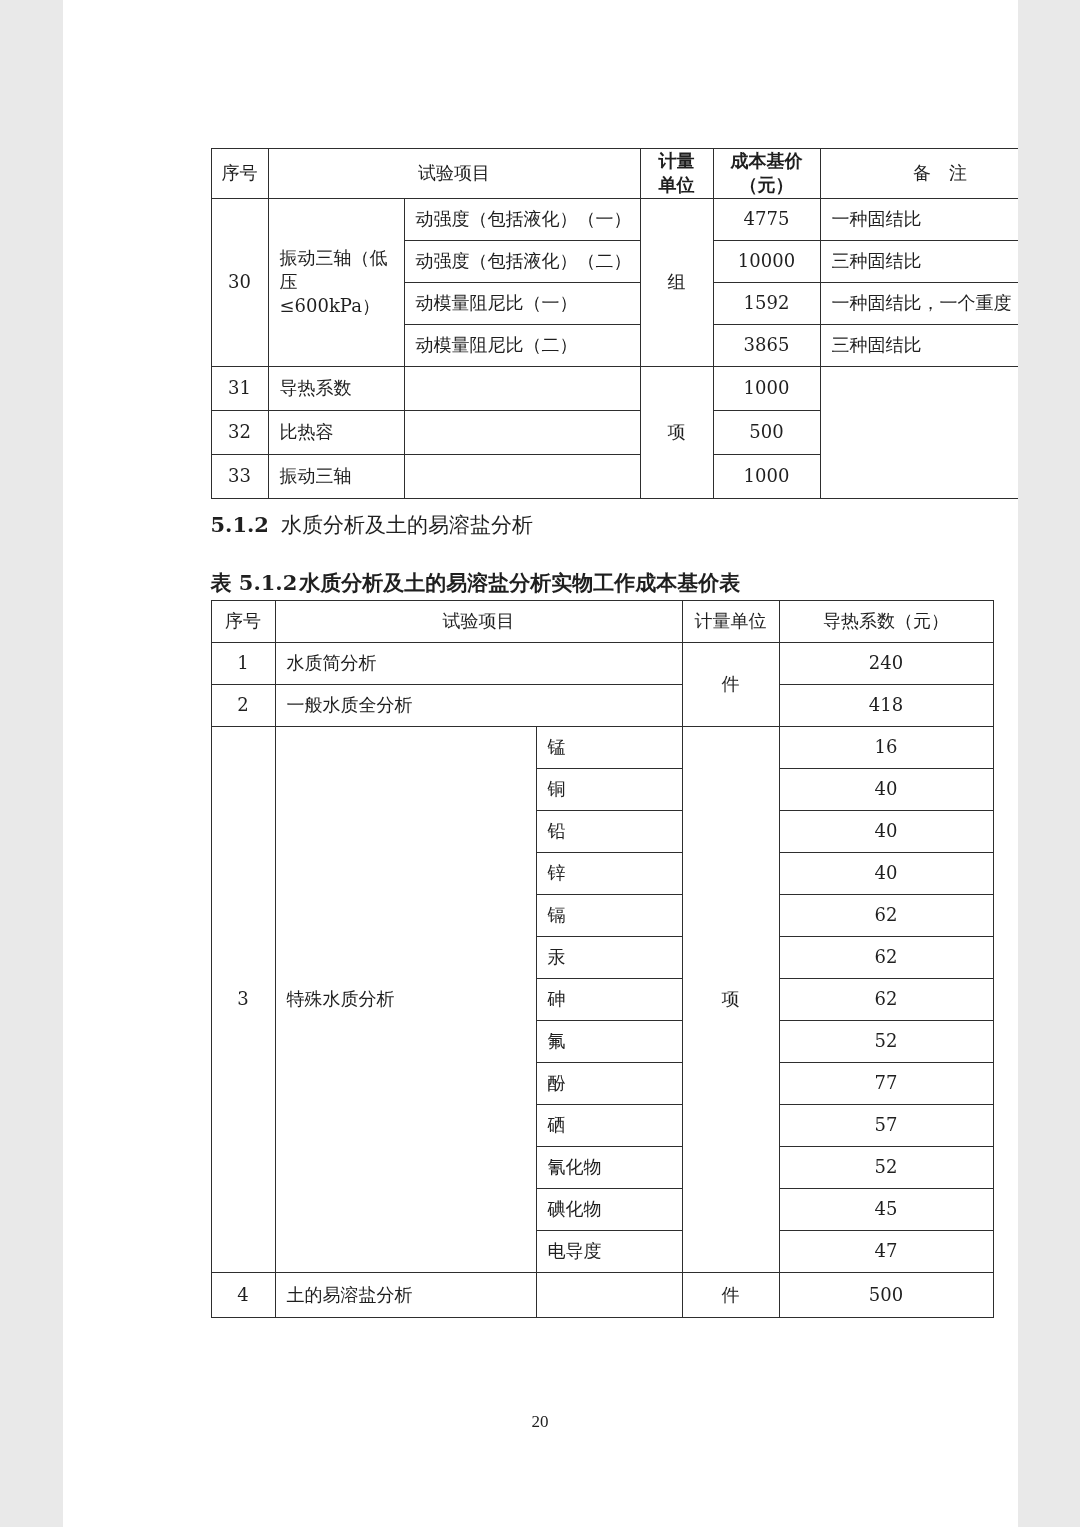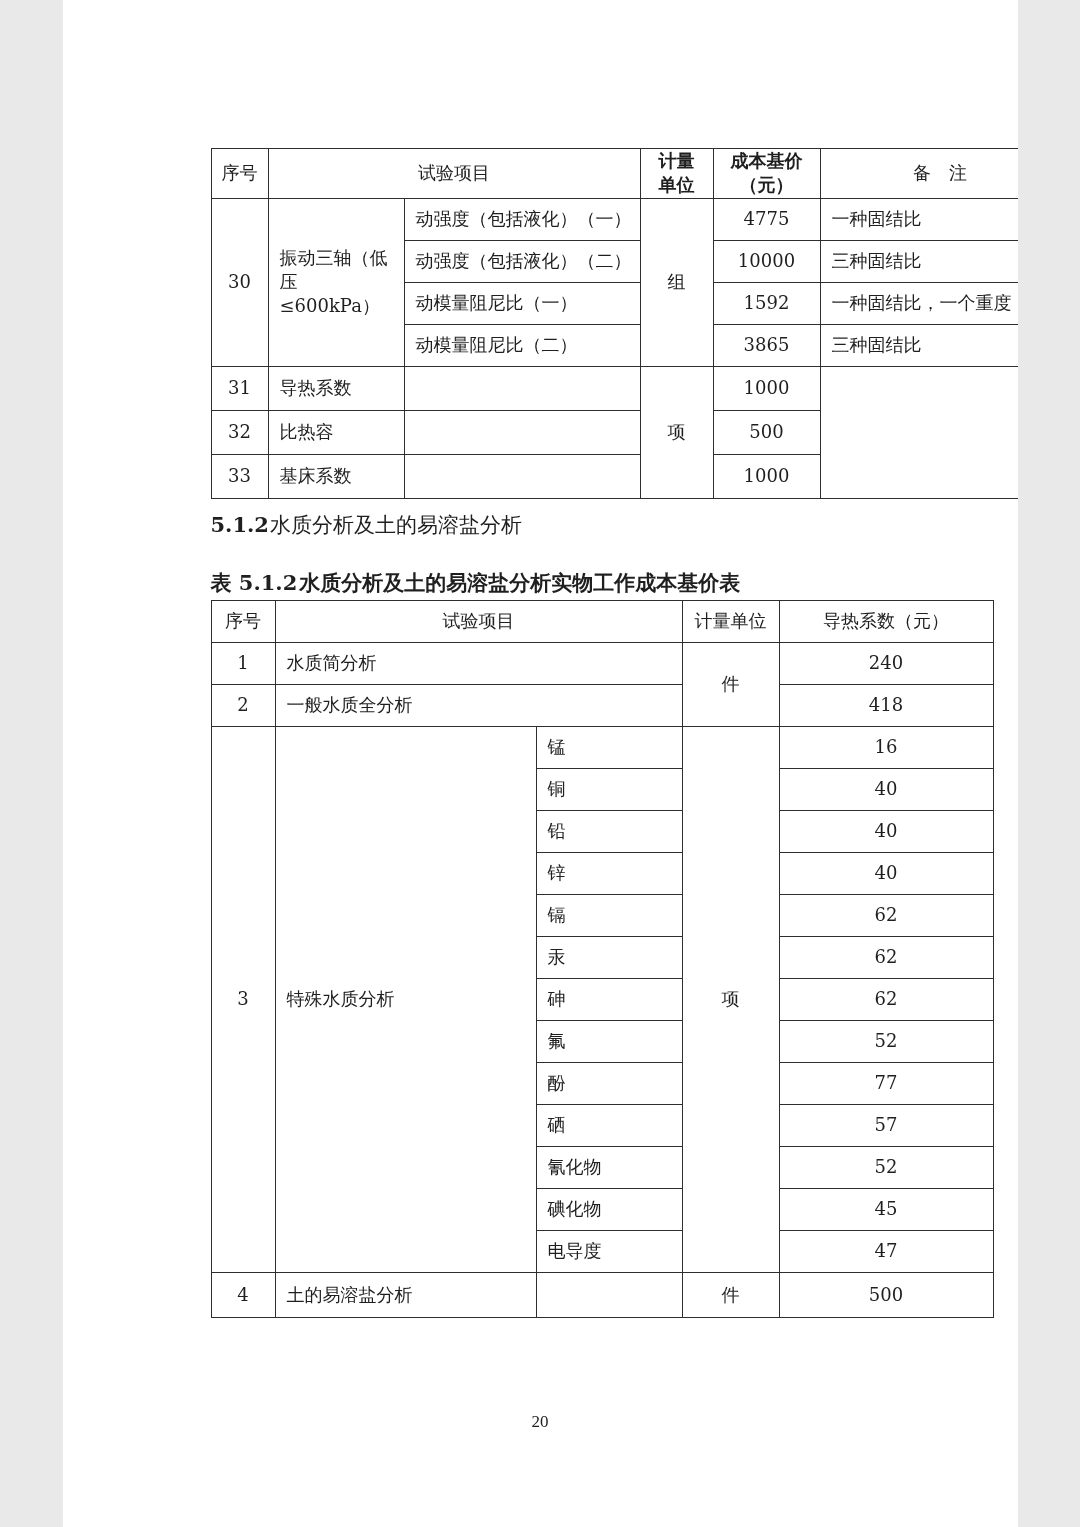--- a/index.html
+++ b/index.html
@@ -50,21 +50,21 @@
   .two-line span { display: block; font-weight: bold; }
   .section-heading {
     position: absolute;
     left: 148px;
     top: 511px;
     font-size: 21px;
     white-space: nowrap;
   }
   .section-heading .sec-num {
     font-weight: bold;
-    margin-right: 1px;
+    margin-right: 12px;
   }
   .table-caption {
     position: absolute;
     left: 148px;
     top: 569px;
     font-size: 21px;
     font-weight: bold;
     white-space: nowrap;
   }
   .table-caption .cap-label { margin-right: 2px; }
@@ -138,21 +138,21 @@
         <td rowspan="3"></td>
       </tr>
       <tr class="h-plain">
         <td>32</td>
         <td class="left">比热容</td>
         <td></td>
         <td>500</td>
       </tr>
       <tr class="h-plain">
         <td>33</td>
-        <td class="left">基床系数</td>
+        <td class="left">振动三轴</td>
         <td></td>
         <td>1000</td>
       </tr>
     </tbody>
   </table>
 
   <div class="section-heading">
     <span class="sec-num">5.1.2</span><span>水质分析及土的易溶盐分析</span>
   </div>
 

